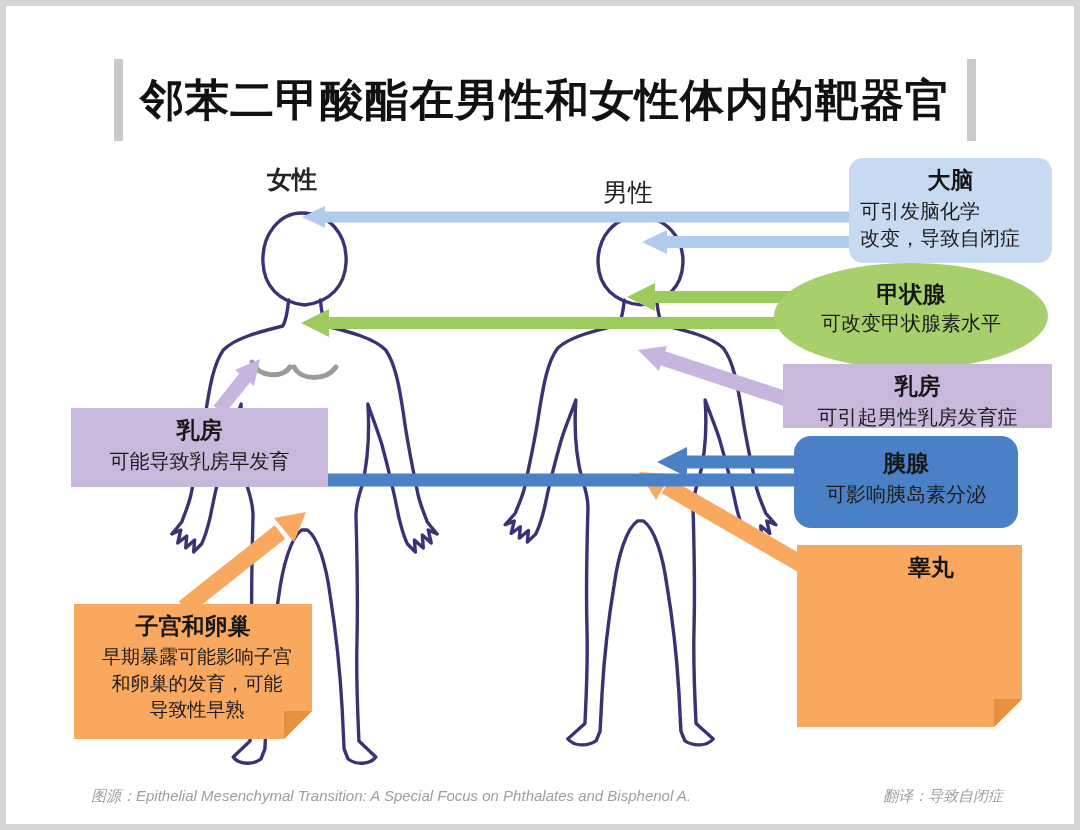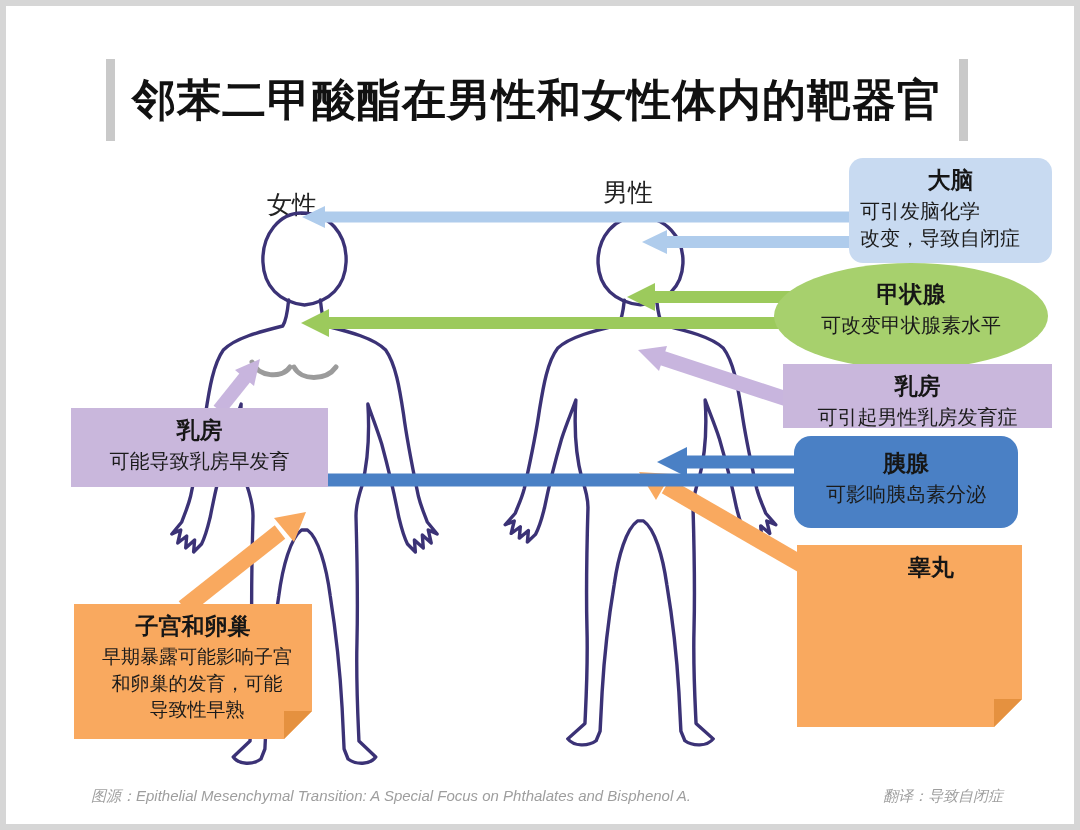--- a/index.html
+++ b/index.html
@@ -2,27 +2,27 @@
 <html style="--body-outline: #3b3276; --light-blue-box: #c8daf1; --light-blue-arrow: #afccec; --green-box: #a7d06d; --green-arrow: #9cca5c; --purple-box: #c9b7dc; --purple-arrow: #c8b5de; --dark-blue-box: #4a80c5; --orange-box: #f9a95f; --orange-fold: #e5913f; --title-frame: #c9c9c9;"><head>
 <meta charset="utf-8">
 <style>
   html,body{margin:0;padding:0;background:#eee;}
   .stage{
     position:relative;width:1080px;height:830px;background:#fff;
     border:6px solid #d6d6d6;box-sizing:border-box;overflow:hidden;
     font-family:"Liberation Sans","DejaVu Sans",sans-serif;color:#1b1b1b;
   }
   
-  .title-frame{position:absolute;left:100px;top:53px;width:862px;height:82px;
+  .title-frame{position:absolute;left:108px;top:53px;width:862px;height:82px;
     background:var(--title-frame,#c9c9c9);padding:0 9px;box-sizing:border-box;}
   .title-inner{width:100%;height:100%;background:#fff;display:flex;align-items:center;justify-content:center;}
   .title-text{font-size:44px;font-weight:800;letter-spacing:1px;color:#111;white-space:nowrap;}
   
   .fig-label{position:absolute;font-size:25px;color:#232323;}
-  .fig-label.female{left:261px;top:182px;}
+  .fig-label.female{left:261px;top:157px;font-weight:bold;}
   .fig-label.male{left:597px;top:170px;}
   
   .layer{position:absolute;left:0;top:0;}
   .body-line path{stroke:var(--body-outline,#3b3276);stroke-width:3.4;fill:none;stroke-linecap:round;stroke-linejoin:round;}
   .breast-arcs{stroke:#9b9b9b;stroke-width:5;fill:none;stroke-linecap:round;}
   .sh{fill:none;stroke-linecap:butt;}
   .sh-lb{stroke:var(--light-blue-arrow,#afccec);}
   .hd-lb{fill:var(--light-blue-arrow,#afccec);}
   .sh-gr{stroke:var(--green-arrow,#9cca5c);}
   .hd-gr{fill:var(--green-arrow,#9cca5c);}
@@ -31,21 +31,21 @@
   .sh-bl{stroke:var(--dark-blue-box,#4a80c5);}
   .hd-bl{fill:var(--dark-blue-box,#4a80c5);}
   .sh-or{stroke:var(--orange-box,#f9a95f);}
   .hd-or{fill:var(--orange-box,#f9a95f);}
   
   .callout{position:absolute;box-sizing:border-box;text-align:center;}
   .c-title{font-weight:800;font-size:23px;margin-top:7px;color:#161616;}
   .c-body{font-size:20px;line-height:1.34;white-space:pre-line;color:#1b1b1b;margin-top:2px;}
   .co-brain{left:843px;top:152px;width:203px;height:105px;border-radius:14px;background:var(--light-blue-box,#c8daf1);}
   .co-brain .c-body{text-align:left;padding-left:11px;}
-  .co-thyroid{left:768px;top:257px;width:274px;height:106px;border-radius:50%;background:var(--green-box,#a7d06d);}
+  .co-thyroid{left:768px;top:257px;width:274px;height:106px;border-radius:50%;background:var(--green-box,#a7d06d);font-family:Liberation Mono, monospace;}
   .co-thyroid .c-title{margin-top:16px;}
   .co-mbreast{left:777px;top:358px;width:269px;height:64px;background:var(--purple-box,#c9b7dc);}
   .co-pancreas{left:788px;top:430px;width:224px;height:92px;border-radius:17px;background:var(--dark-blue-box,#4a80c5);}
   .co-pancreas .c-title{margin-top:12px;}
   .co-testes{left:791px;top:539px;width:225px;height:182px;background:var(--orange-box,#f9a95f);padding-left:43px;}
   .co-testes .c-body{font-size:19px;line-height:1.42;}
   .co-fbreast{left:65px;top:402px;width:257px;height:79px;background:var(--purple-box,#c9b7dc);}
   .co-uterus{left:68px;top:598px;width:238px;height:135px;background:var(--orange-box,#f9a95f);}
   .co-uterus .c-body{font-size:19px;line-height:1.4;padding-left:8px;}
   

